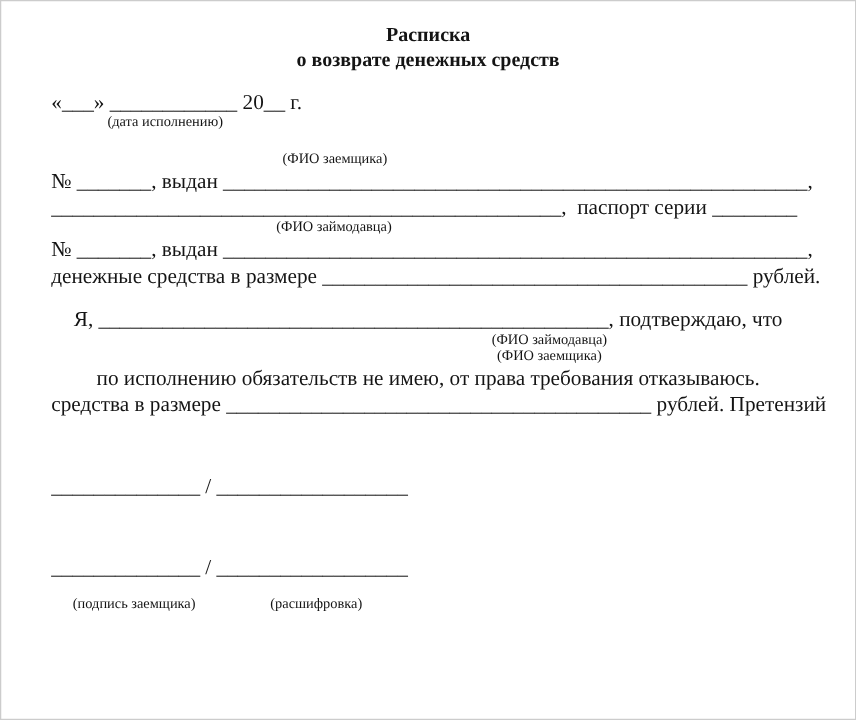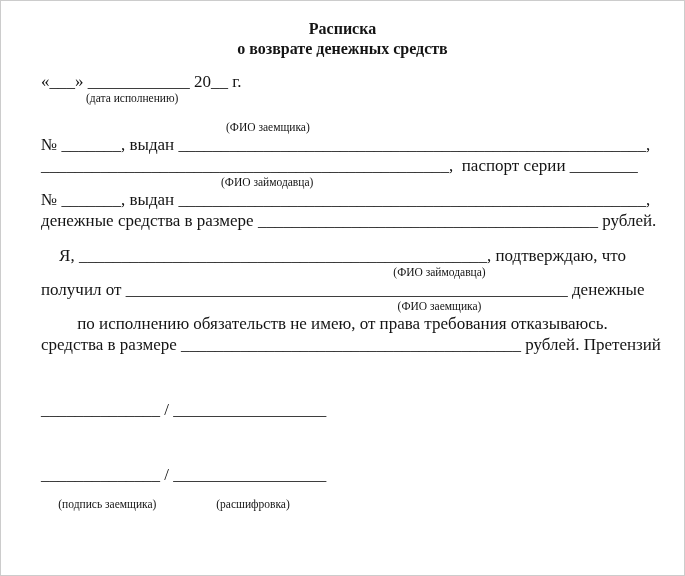--- a/index.html
+++ b/index.html
@@ -68,21 +68,20 @@
     <div class="line">№ _______, выдан _______________________________________________________,</div>
     <div class="line">________________________________________________,  паспорт серии ________</div>
     <div class="caption cap-p1b">(ФИО займодавца)</div>
     <div class="line">№ _______, выдан _______________________________________________________,</div>
     <div class="line">денежные средства в размере ________________________________________ рублей.</div>
   </div>
 
   <div class="p2">
     <div class="line">Я, ________________________________________________, подтверждаю, что</div>
     <div class="caption cap-p2a">(ФИО займодавца)</div>
-    <div class="line">получил от ____________________________________________________ денежные</div>
     <div class="caption cap-p2b">(ФИО заемщика)</div>
     <div class="line">по исполнению обязательств не имею, от права требования отказываюсь.</div>
     <div class="line">средства в размере ________________________________________ рублей. Претензий</div>
   </div>
 
   <div class="sig">
     <div class="line">______________ / __________________</div>
   </div>
 
   <div class="sig">

